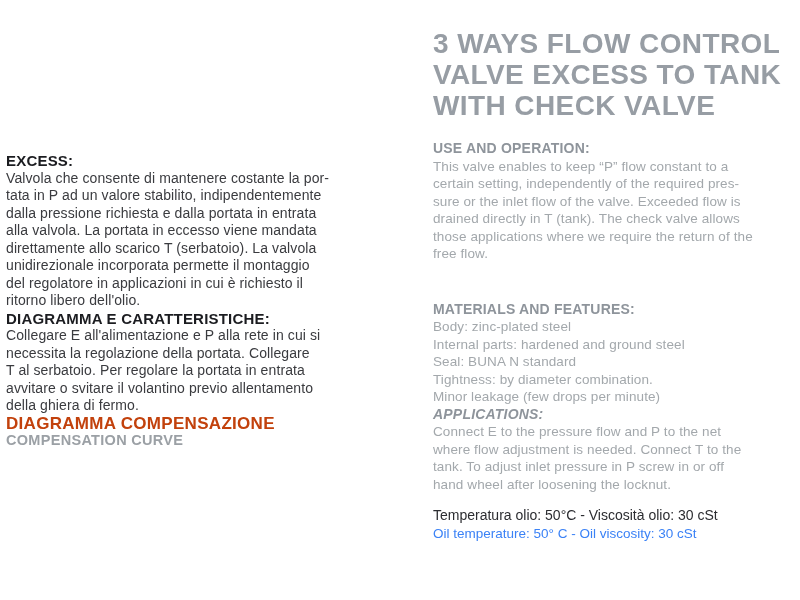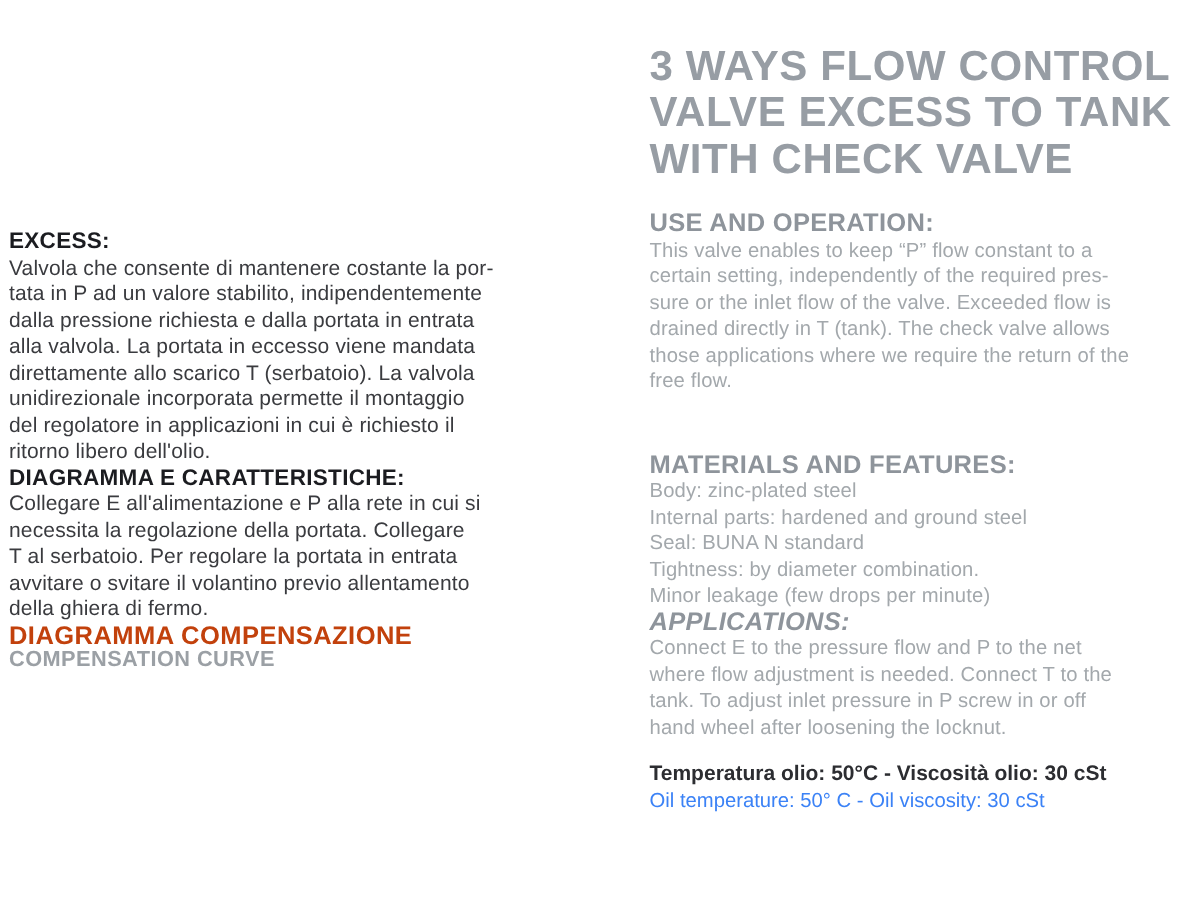--- a/index.html
+++ b/index.html
@@ -41,21 +41,21 @@
     line-height: 17.5px;
   }
   .body-dark {
     font-size: 14px;
     color: #3a3b3f;
     line-height: 17.5px;
     letter-spacing: 0.1px;
     white-space: pre;
   }
   .h-gray {
-    font-size: 17px;
+    font-size: 14px;
     font-weight: bold;
     letter-spacing: 0.2px;
     color: #8e949b;
     line-height: 17.5px;
   }
   .body-gray {
     font-size: 13.5px;
     color: #a3a8ac;
     line-height: 17.5px;
     letter-spacing: 0.1px;
@@ -73,21 +73,21 @@
   }
   .caption-gray {
     font-size: 14.5px;
     font-weight: bold;
     letter-spacing: 0.3px;
     color: #9ba0a5;
     line-height: 17.5px;
   }
   .spec-dark {
     font-size: 14px;
-    font-weight: bold;
+    font-weight: normal;
     color: #2c2d31;
     line-height: 17.5px;
   }
   .spec-gray {
     font-size: 13.5px;
     color: #3b82f6;
     line-height: 17.5px;
   }
 </style>
 </head>

